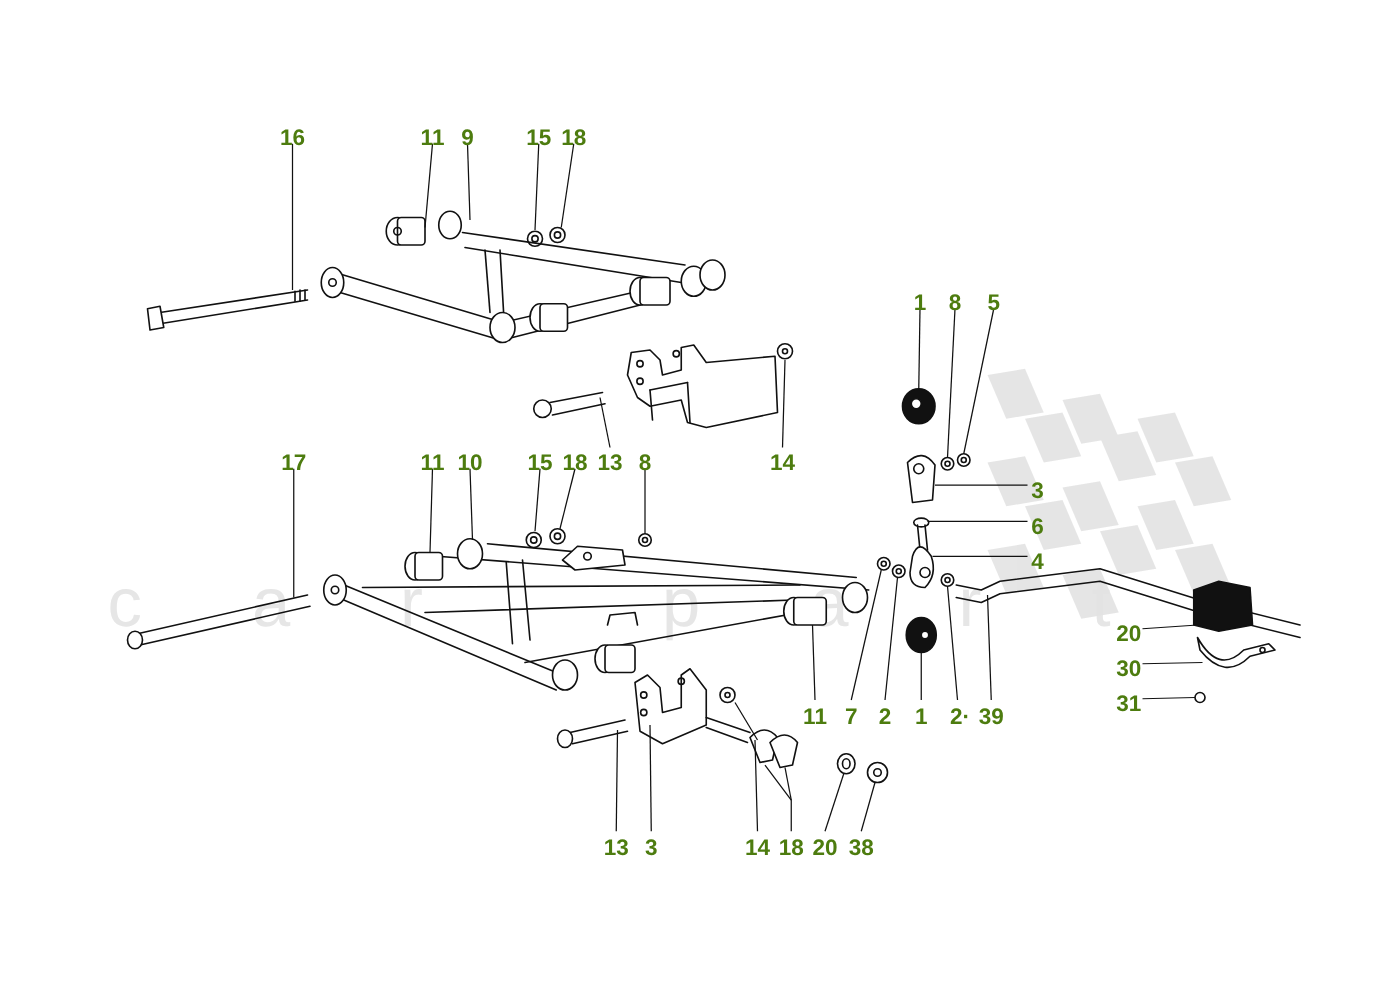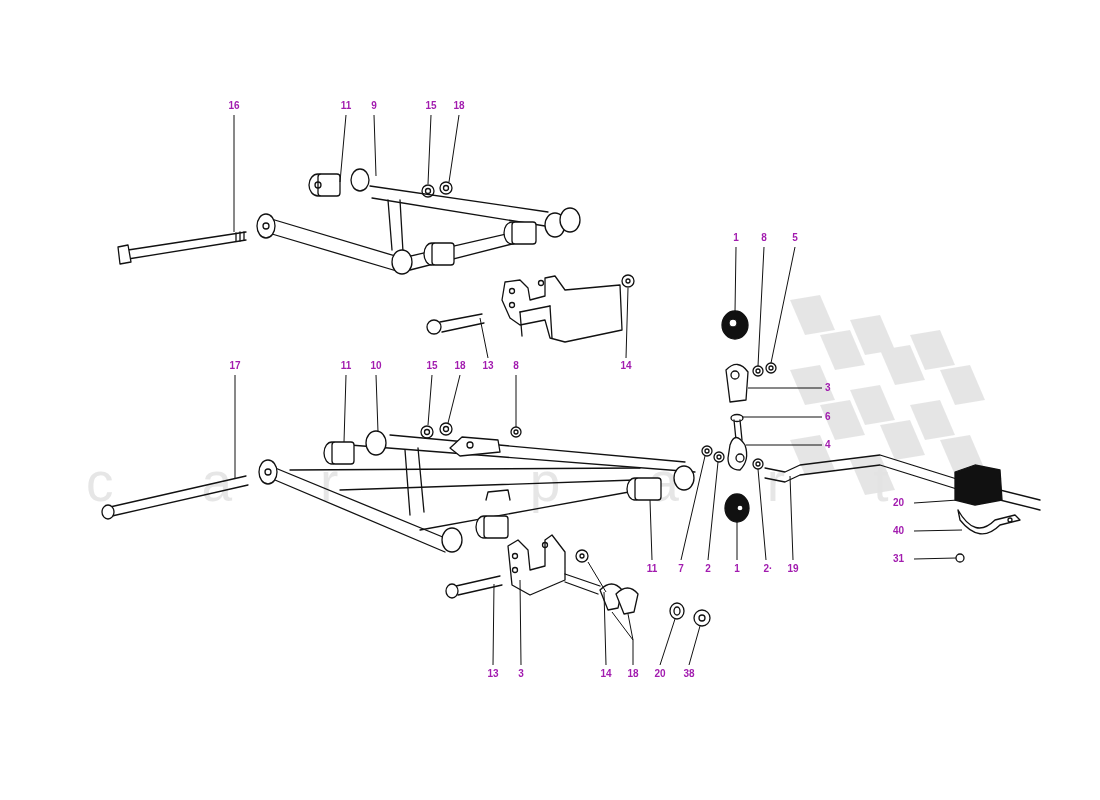--- a/index.html
+++ b/index.html
@@ -1,21 +1,21 @@
 <!DOCTYPE html>
 <html><head>
 <meta charset="utf-8">
 <style>
   html, body { margin:0; padding:0; background:#ffffff; }
   body { width:1100px; height:800px; position:relative; overflow:hidden; font-family:"Liberation Sans", sans-serif; }
   #stage { position:absolute; left:0; top:0; width:1100px; height:800px; }
   .wm-main { position:absolute; left:80px; top:310px; font-family:"Liberation Sans", sans-serif; font-weight:bold; font-size:150px; color:#f4c9cc; letter-spacing:2px; line-height:1; }
   .wm-sub { position:absolute; left:86px; top:455px; font-family:"Liberation Sans", sans-serif; font-size:55px; color:#e6e6e6; letter-spacing:88px; line-height:1;text-align:center; }
   svg { position:absolute; left:0; top:0; }
-  .lbl { position:absolute; font-size:10px; font-weight:bold; color:#a21caf; line-height:1; transform:translateX(-50%); white-space:nowrap; }
+  .lbl { position:absolute; font-size:18px; font-weight:bold; color:#4d7c0f; line-height:1; transform:translateX(-50%); white-space:nowrap; }
   .lbl.left { transform:none; }
 </style>
 </head>
 <body>
 
 <div id="stage">
   <div class="wm-sub">car parts</div>
 
   <svg width="1100" height="800" viewBox="0 0 1100 800">
 
@@ -253,23 +253,23 @@
     <div class="lbl" style="left:764px;top:233px">8</div>
     <div class="lbl" style="left:795px;top:233px">5</div>
     <div class="lbl left" style="left:825px;top:383px">3</div>
     <div class="lbl left" style="left:825px;top:412px">6</div>
     <div class="lbl left" style="left:825px;top:440px">4</div>
     <div class="lbl" style="left:652px;top:564px">11</div>
     <div class="lbl" style="left:681px;top:564px">7</div>
     <div class="lbl" style="left:708px;top:564px">2</div>
     <div class="lbl" style="left:737px;top:564px">1</div>
     <div class="lbl" style="left:768px;top:564px">2·</div>
-    <div class="lbl" style="left:793px;top:564px">19</div>
+    <div class="lbl" style="left:793px;top:564px">39</div>
     <div class="lbl left" style="left:893px;top:498px">20</div>
-    <div class="lbl left" style="left:893px;top:526px">40</div>
+    <div class="lbl left" style="left:893px;top:526px">30</div>
     <div class="lbl left" style="left:893px;top:554px">31</div>
     <div class="lbl" style="left:493px;top:669px">13</div>
     <div class="lbl" style="left:521px;top:669px">3</div>
     <div class="lbl" style="left:606px;top:669px">14</div>
     <div class="lbl" style="left:633px;top:669px">18</div>
     <div class="lbl" style="left:660px;top:669px">20</div>
     <div class="lbl" style="left:689px;top:669px">38</div>
   </div>
 </div>
 

